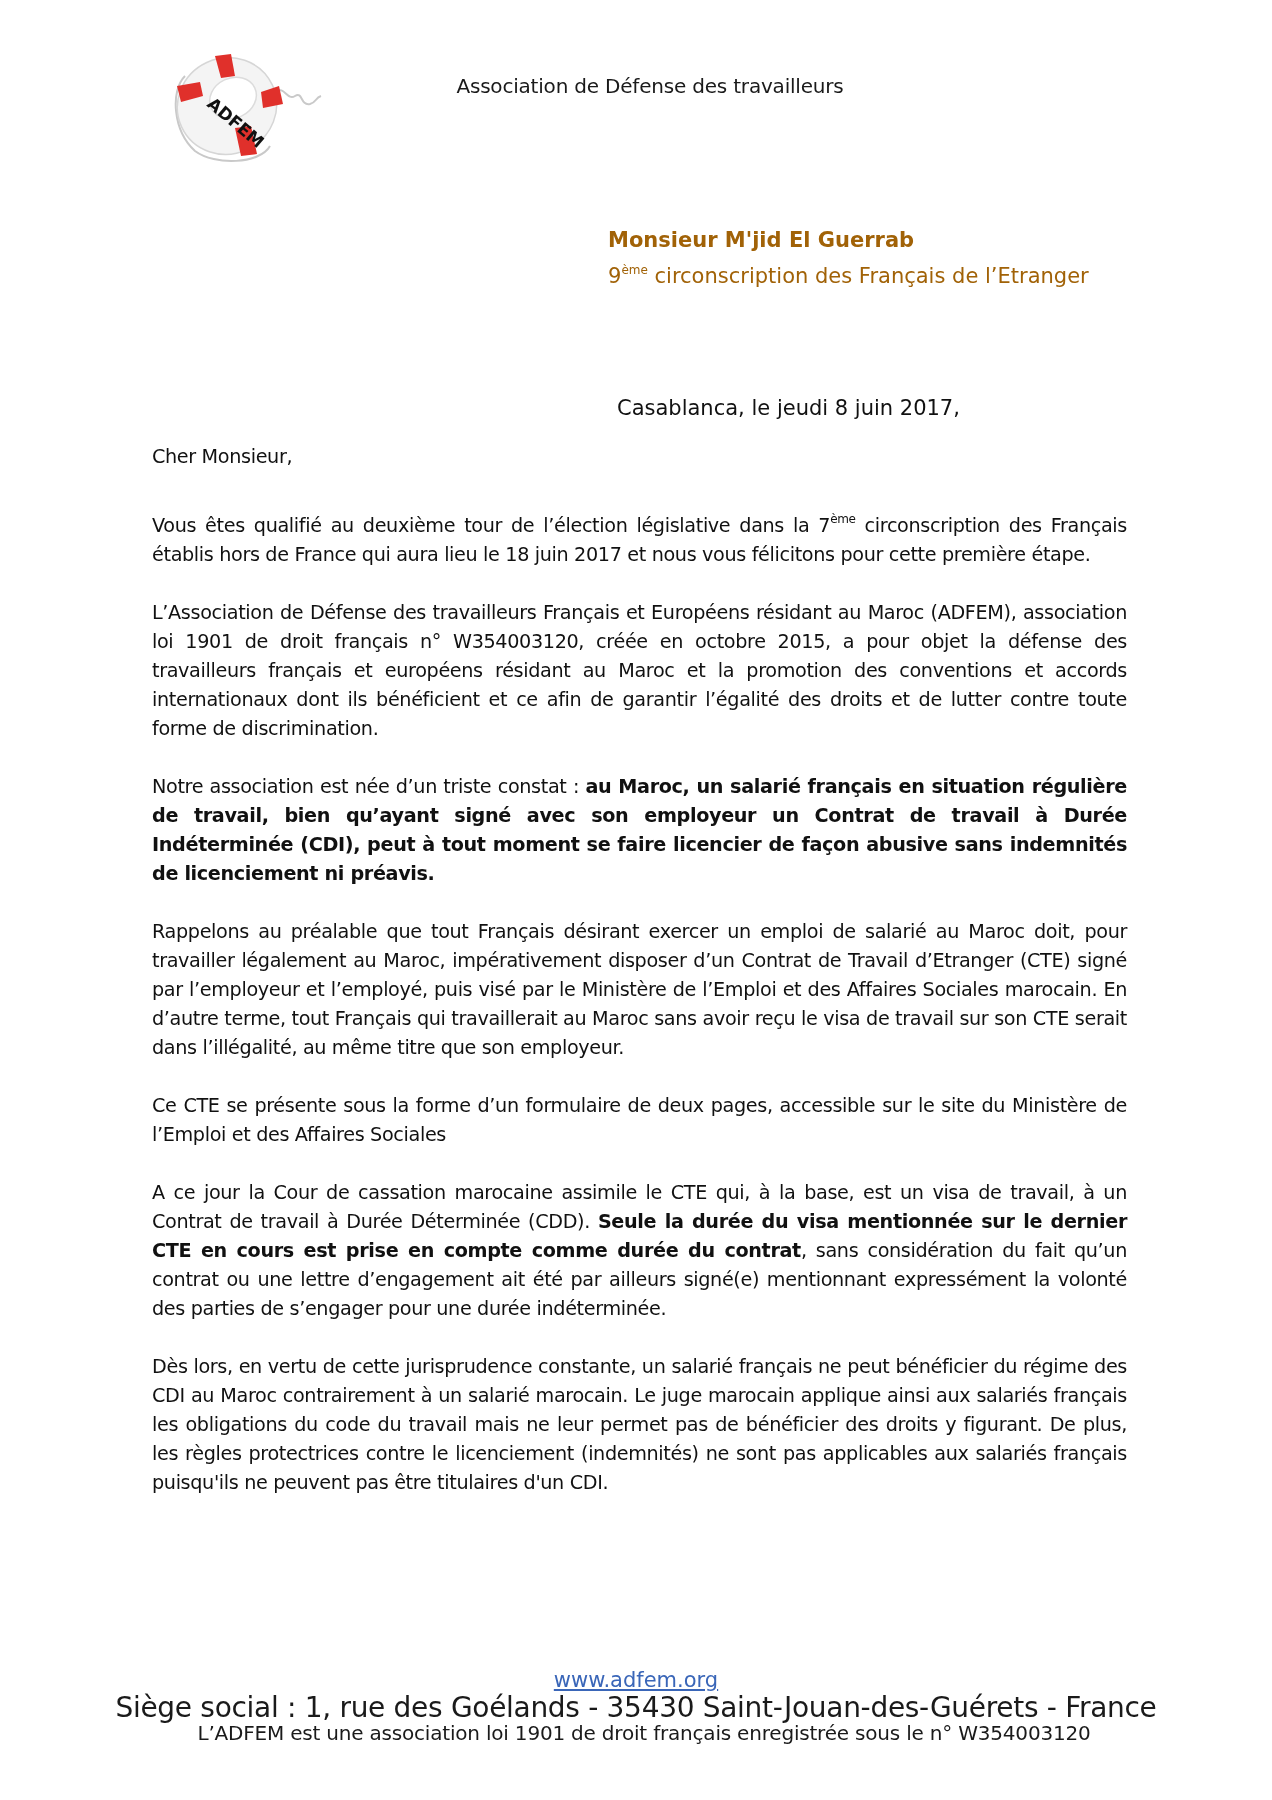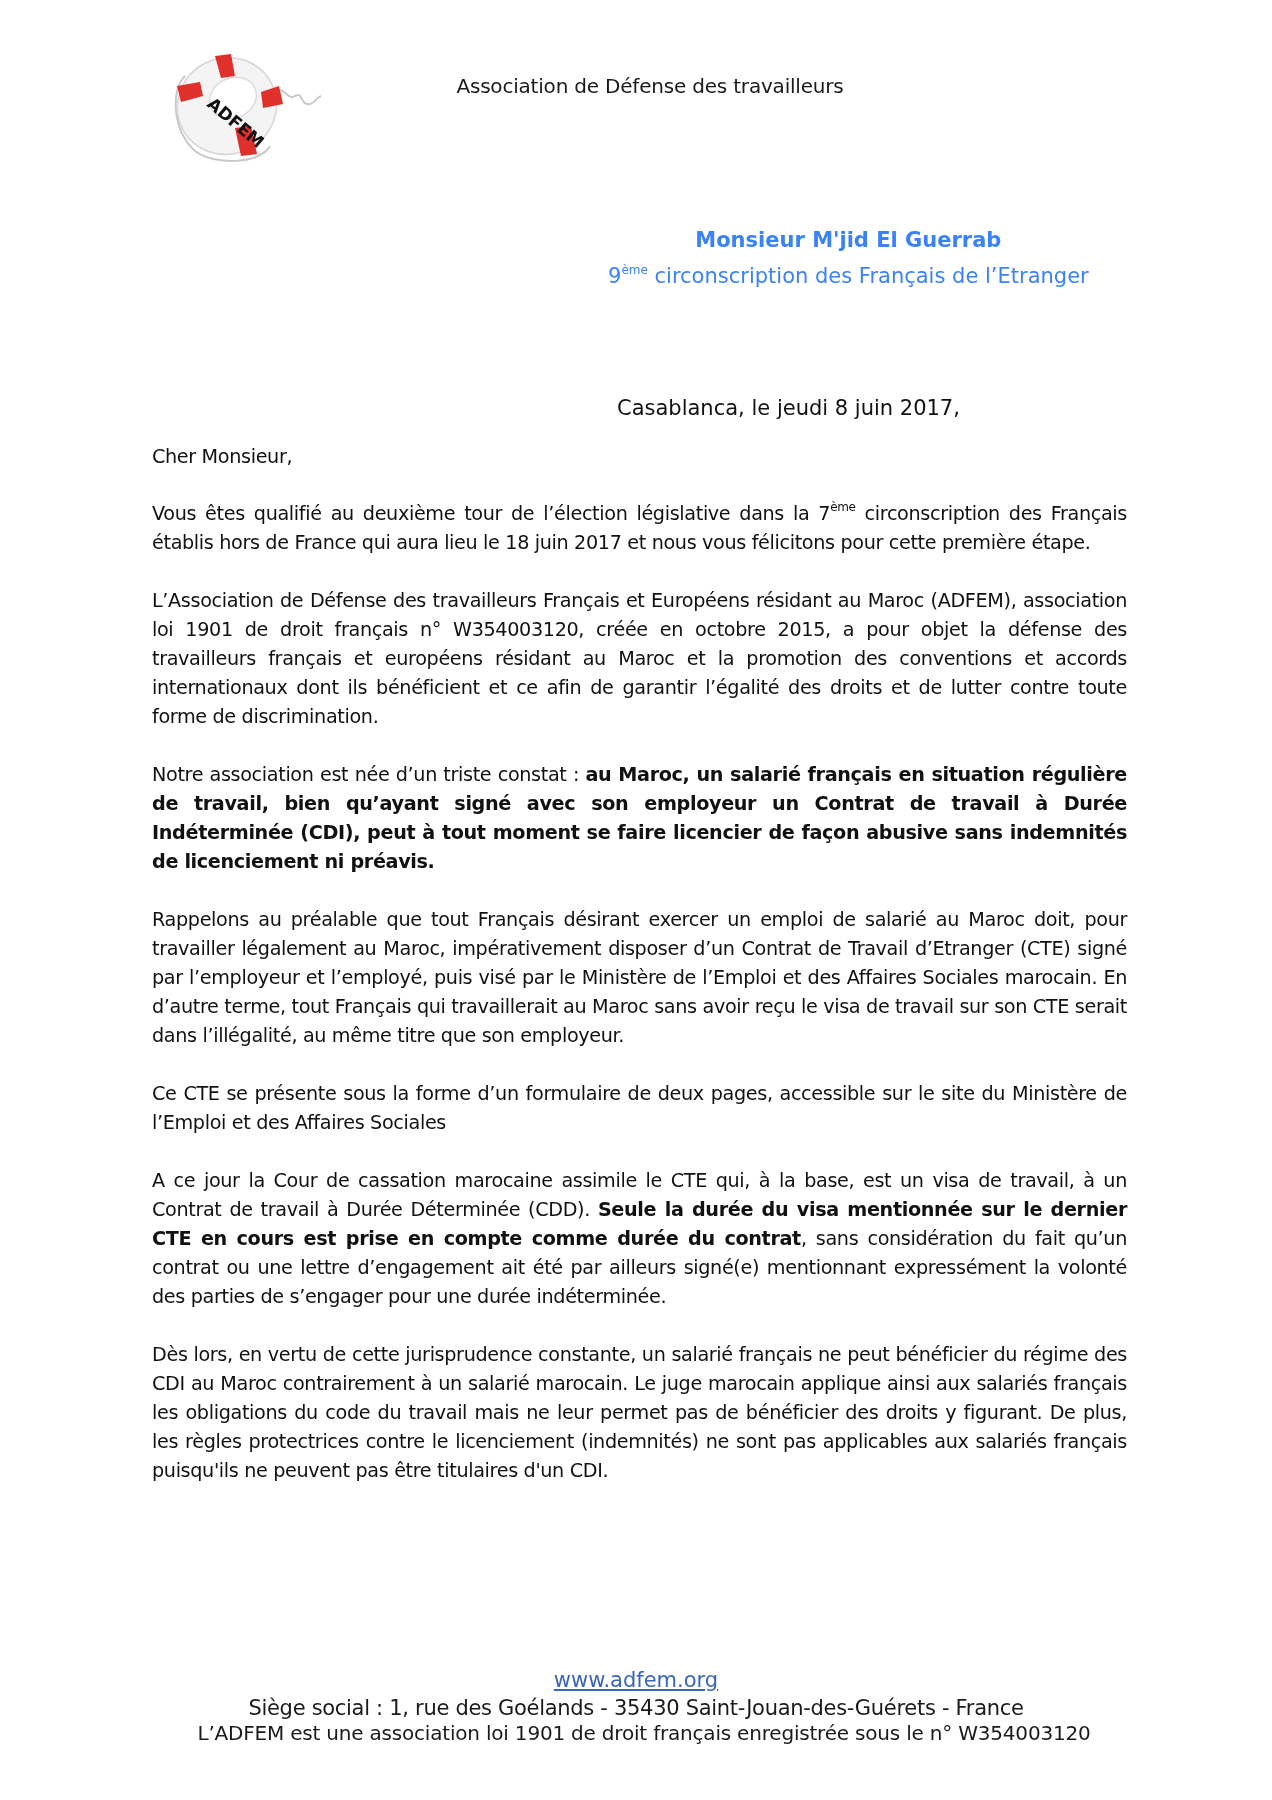--- a/index.html
+++ b/index.html
@@ -36,22 +36,21 @@
     letter-spacing: -0.2px;
   }
   .org-title div { white-space: nowrap; }
 
   .recipient {
     position: absolute;
     left: 608px;
     top: 226px;
     font-size: 21px;
     line-height: 29px;
-    color: #3b82f6;
-    text-align: center;
+    color: #a16207;
   }
   .recipient .name {
     font-weight: bold;
     margin-bottom: 7px;
     font-size: 21px;
   }
   .recipient sup, .body sup {
     font-size: 12px;
     line-height: 0;
     vertical-align: 9px;
@@ -74,41 +73,41 @@
     font-family: "DejaVu Sans", sans-serif;
     font-size: 19.2px;
     line-height: 29px;
     letter-spacing: -0.35px;
     color: #111;
   }
   .body p {
     margin: 0 0 29px 0;
     text-align: justify;
   }
-  .body p.salutation { margin-bottom: 28px; }
+  .body p.salutation { margin-bottom: 40px; }
   .body b { font-weight: bold; }
 
   .footer {
     position: absolute;
     left: 0;
     top: 1634px;
     width: 1272px;
     text-align: center;
     font-family: "DejaVu Sans", sans-serif;
     margin-top: 32px;
   }
   .footer .url {
     display: inline-block;
     color: #3a66b8;
     text-decoration: underline;
     font-size: 21px;
     line-height: 28px;
   }
   .footer .address {
-    font-size: 21px;
+    font-size: 28px;
     line-height: 28px;
     color: #1a1a1a;
     letter-spacing: -0.3px;
   }
   .footer .legal {
     font-size: 20px;
     line-height: 22px;
     color: #1a1a1a;
     letter-spacing: -0.2px;
     padding-left: 16px;

